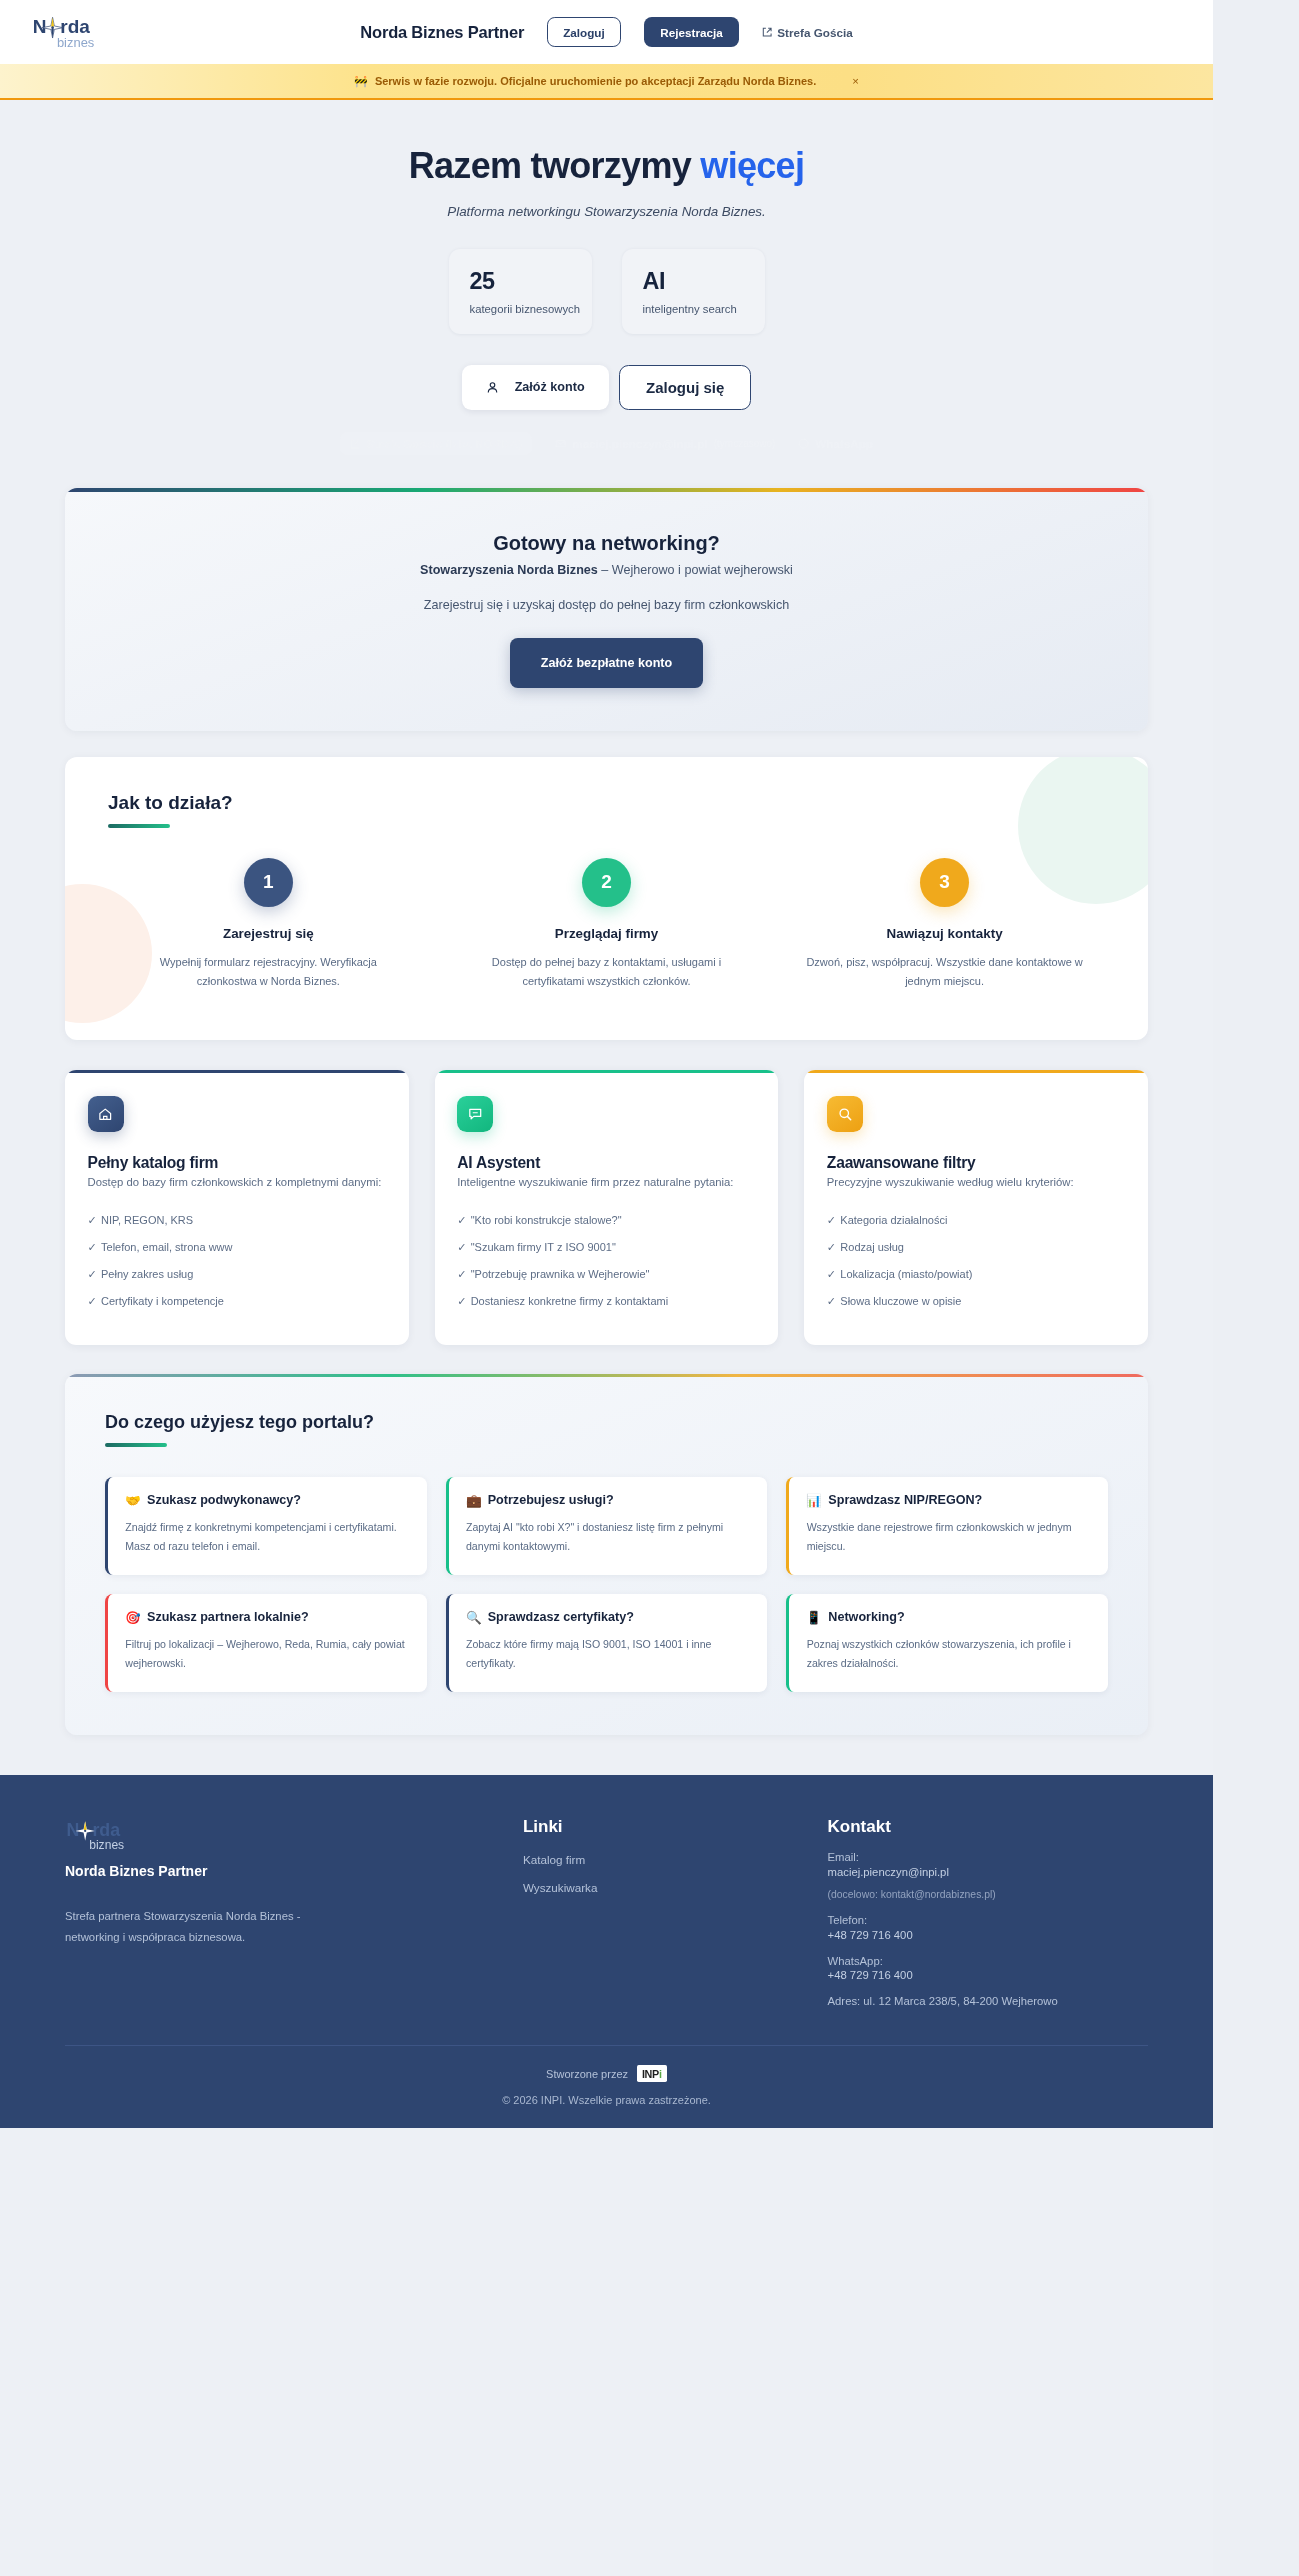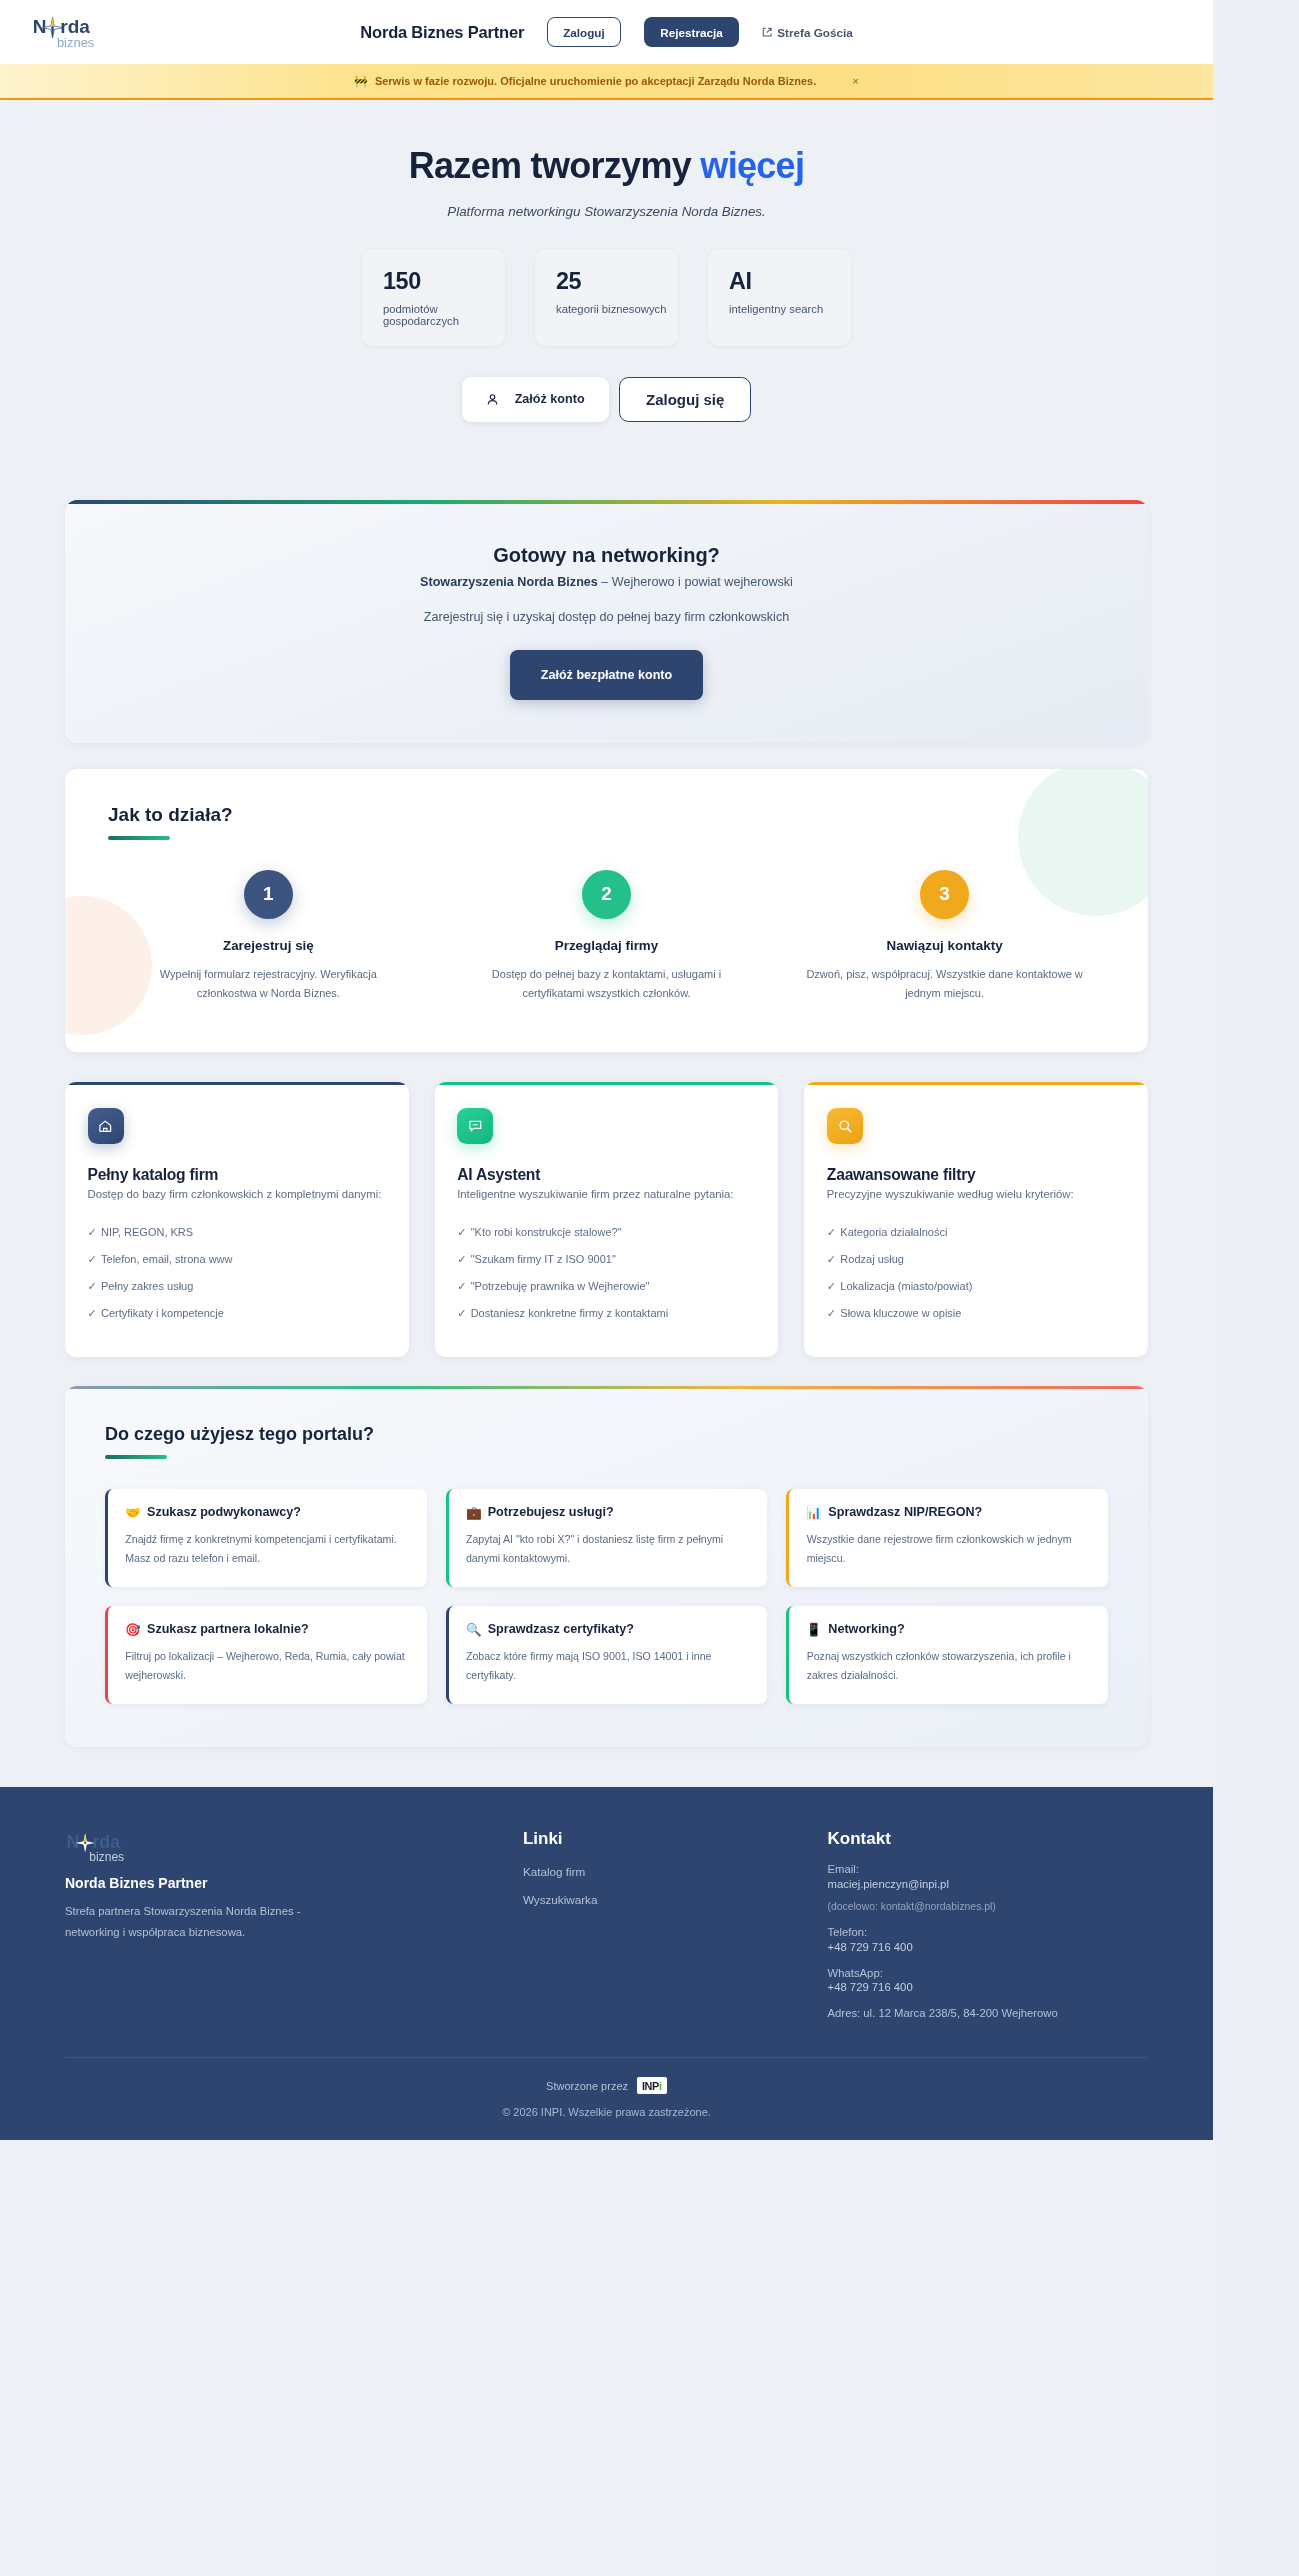--- a/index.html
+++ b/index.html
@@ -398,21 +398,21 @@
     grid-template-columns: 1.55fr 1fr 1.15fr;
     gap: 26px;
   }
   .f-logo { margin-bottom: 7px; }
   .f-brand {
     font-size: 14px;
     font-weight: 800;
     color: #fff;
   }
   .f-about {
-    margin-top: 10px;
+    margin-top: 27px;
     font-size: 11.3px;
     line-height: 1.85;
     color: #b3c1d8;
     max-width: 260px;
   }
   .f-head {
     font-size: 17px;
     font-weight: 800;
     color: #fff;
   }
@@ -501,24 +501,20 @@
   </div>
 
   <div class="hero">
     <h1>
       <span>Razem tworzymy </span><span class="accent">więcej</span>
     </h1>
     <div class="hero-sub">Platforma networkingu Stowarzyszenia Norda Biznes.</div>
 
     <div class="stats">
       <div class="stat-card">
-        <div class="stat-value">150</div>
-        <div class="stat-label">podmiotów gospodarczych</div>
-      </div>
-      <div class="stat-card">
         <div class="stat-value">25</div>
         <div class="stat-label">kategorii biznesowych</div>
       </div>
       <div class="stat-card">
         <div class="stat-value">AI</div>
         <div class="stat-label">inteligentny search</div>
       </div>
     </div>
 
     <div class="hero-ctas">

